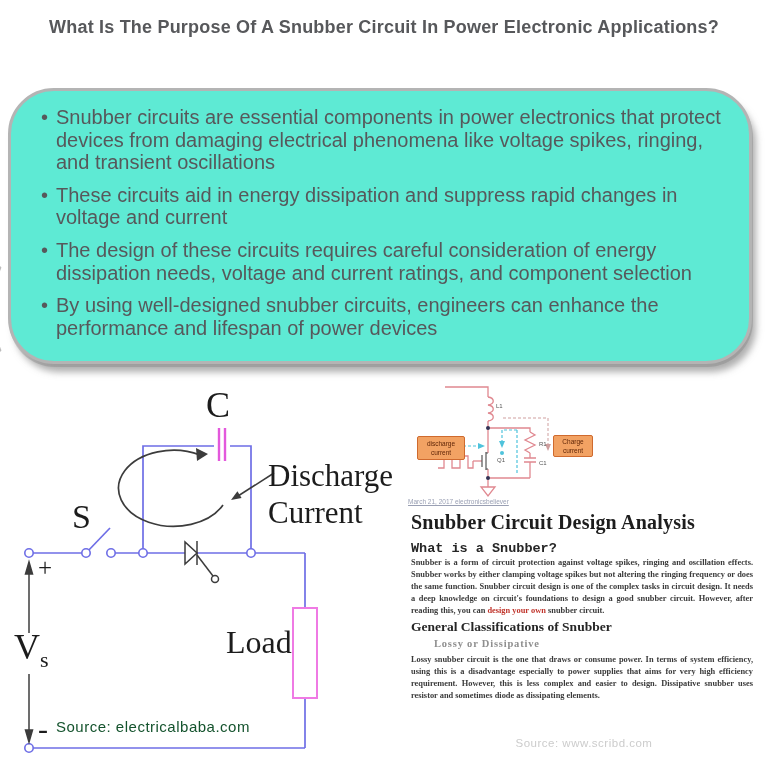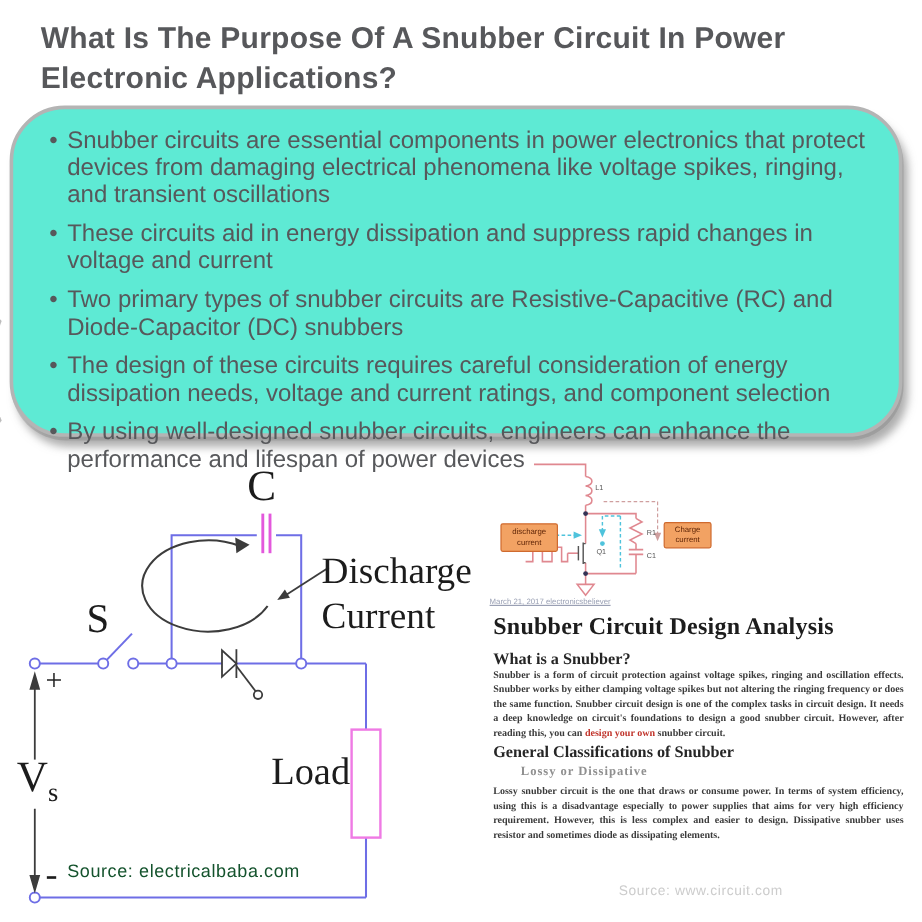--- a/index.html
+++ b/index.html
@@ -1,21 +1,21 @@
 <!DOCTYPE html>
 <html><head>
 <meta charset="utf-8">
 <style>
   html,body{margin:0;padding:0;background:#ffffff;}
   #stage{position:relative;width:768px;height:768px;background:#ffffff;overflow:hidden;
          font-family:"Liberation Sans",sans-serif;}
 
   
-  .title{position:absolute;top:16px;left:34px;width:700px;text-align:left;
-         font-size:25px;line-height:1.32;font-weight:600;color:#57585b;letter-spacing:.2px;}
+  .title{position:absolute;top:16px;left:34px;width:700px;text-align:center;
+         font-size:18px;line-height:1.32;font-weight:600;color:#57585b;letter-spacing:.2px;}
 
   
   .bubble{position:absolute;left:8px;top:88px;width:738px;height:270px;
           border:3px solid #b4b4b4;border-radius:46px;background:#5eead4;
           box-shadow:5px 9px 7px -1px rgba(120,120,120,.6), 1px 3px 0 0 #d6d6d6;}
   .bubble-inner{padding:15px 10px 0 30px;overflow:visible;}
   .bullet{position:relative;padding-left:15px;margin:0 0 10px 0;
           font-size:20px;line-height:1.13;font-weight:500;color:#57585b;}
   .bullet::before{content:"•";position:absolute;left:0;top:0;color:#57585b;}
   .tail-left{position:absolute;left:-8px;top:258px;width:26px;height:96px;
@@ -42,21 +42,21 @@
   .fig-right{position:absolute;left:405px;top:375px;width:358px;height:383px;}
   .obox{position:absolute;background:#f2a263;border:1px solid #cf6a2e;border-radius:2px;
         color:#5f2507;font-size:6.5px;line-height:1.45;text-align:center;
         display:flex;flex-direction:column;justify-content:center;}
   .obox-discharge{left:12px;top:61px;width:46px;height:22px;}
   .obox-charge{left:148px;top:60px;width:38px;height:20px;}
   .byline{position:absolute;left:3px;top:123px;font-size:6.5px;color:#9aa0b4;
           text-decoration:underline;}
   .art{font-family:"Liberation Serif",serif;}
   .art-h1{position:absolute;left:6px;top:136px;font-size:20px;font-weight:bold;color:#1d1d1d;letter-spacing:.2px;}
-  .art-h2{position:absolute;left:6px;top:166px;font-size:13.5px;font-weight:bold;color:#262626;}
+  .art-h2{position:absolute;left:6px;top:166px;font-size:13.5px;font-weight:bold;color:#262626;font-family:Liberation Mono, monospace;}
   .art-p{position:absolute;left:6px;width:342px;font-size:8.4px;font-weight:bold;
          color:#3b3b3b;line-height:1.43;text-align:justify;}
   .art-p1{top:182px;}
   .art-h2b{position:absolute;left:6px;top:244px;font-size:13.5px;font-weight:bold;color:#262626;}
   .art-h3{position:absolute;left:6px;top:263px;font-size:10.5px;font-weight:bold;
           color:#8f8f8f;letter-spacing:.8px;margin-left:23px;}
   .art-p2{top:279px;}
   .art-link{color:#c0342b;}
   .art-source{position:absolute;left:0;top:362px;width:100%;text-align:center;
               font-size:11.5px;color:#cccccc;font-weight:500;letter-spacing:.5px;
@@ -69,21 +69,20 @@
 <div id="stage">
 
   <div class="title">What Is The Purpose Of A Snubber Circuit In Power Electronic Applications?</div>
 
   <div class="tail-left"></div>
   <div class="tail-right"></div>
   <div class="bubble">
     <div class="bubble-inner">
       <div class="bullet">Snubber circuits are essential components in power electronics that protect devices from damaging electrical phenomena like voltage spikes, ringing, and transient oscillations</div>
       <div class="bullet">These circuits aid in energy dissipation and suppress rapid changes in voltage and current</div>
-      <div class="bullet">Two primary types of snubber circuits are Resistive-Capacitive (RC) and Diode-Capacitor (DC) snubbers</div>
       <div class="bullet">The design of these circuits requires careful consideration of energy dissipation needs, voltage and current ratings, and component selection</div>
       <div class="bullet">By using well-designed snubber circuits, engineers can enhance the performance and lifespan of power devices</div>
     </div>
   </div>
 
   <div class="fig-left">
     <svg width="380" height="390" viewBox="0 0 380 390">
 
       <g stroke="#6e6ee6" stroke-width="1.7" fill="none">
         <path d="M19,175 H76"></path>
@@ -207,16 +206,16 @@
     </div>
 
     <div class="byline">March 21, 2017 electronicsbeliever</div>
 
     <div class="art art-h1">Snubber Circuit Design Analysis</div>
     <div class="art art-h2">What is a Snubber?</div>
     <div class="art art-p art-p1"><span>Snubber is a form of circuit protection against voltage spikes, ringing and oscillation effects. Snubber works by either clamping voltage spikes but not altering the ringing frequency or does the same function. Snubber circuit design is one of the complex tasks in circuit design. It needs a deep knowledge on circuit's foundations to design a good snubber circuit. However, after reading this, you can </span><span class="art-link">design your own</span><span> snubber circuit.</span></div>
     <div class="art art-h2b">General Classifications of Snubber</div>
     <div class="art art-h3">Lossy or Dissipative</div>
     <div class="art art-p art-p2">Lossy snubber circuit is the one that draws or consume power. In terms of system efficiency, using this is a disadvantage especially to power supplies that aims for very high efficiency requirement. However, this is less complex and easier to design. Dissipative snubber uses resistor and sometimes diode as dissipating elements.</div>
-    <div class="art-source">Source: www.circuit.com</div>
+    <div class="art-source">Source: www.scribd.com</div>
   </div>
 
 </div>
 
 </body></html>

